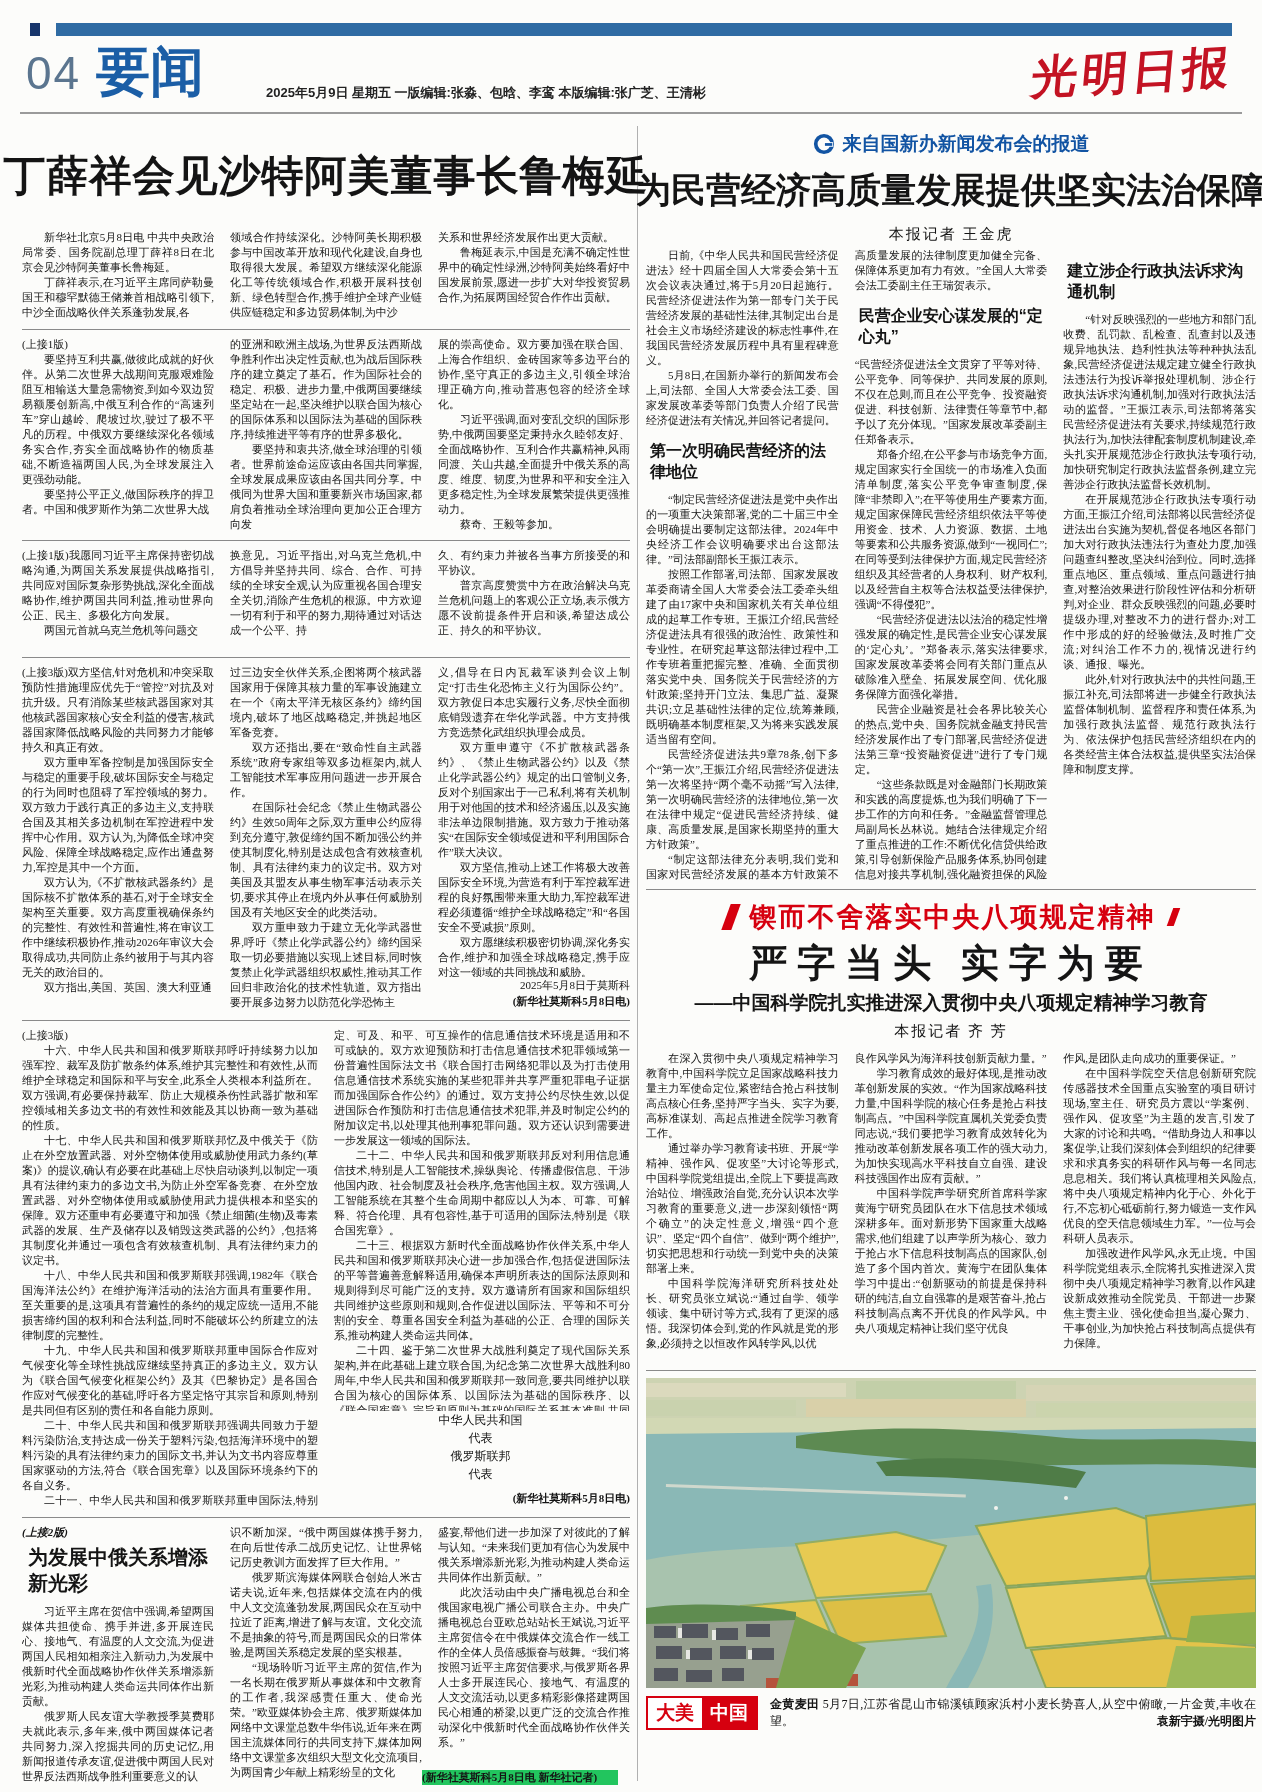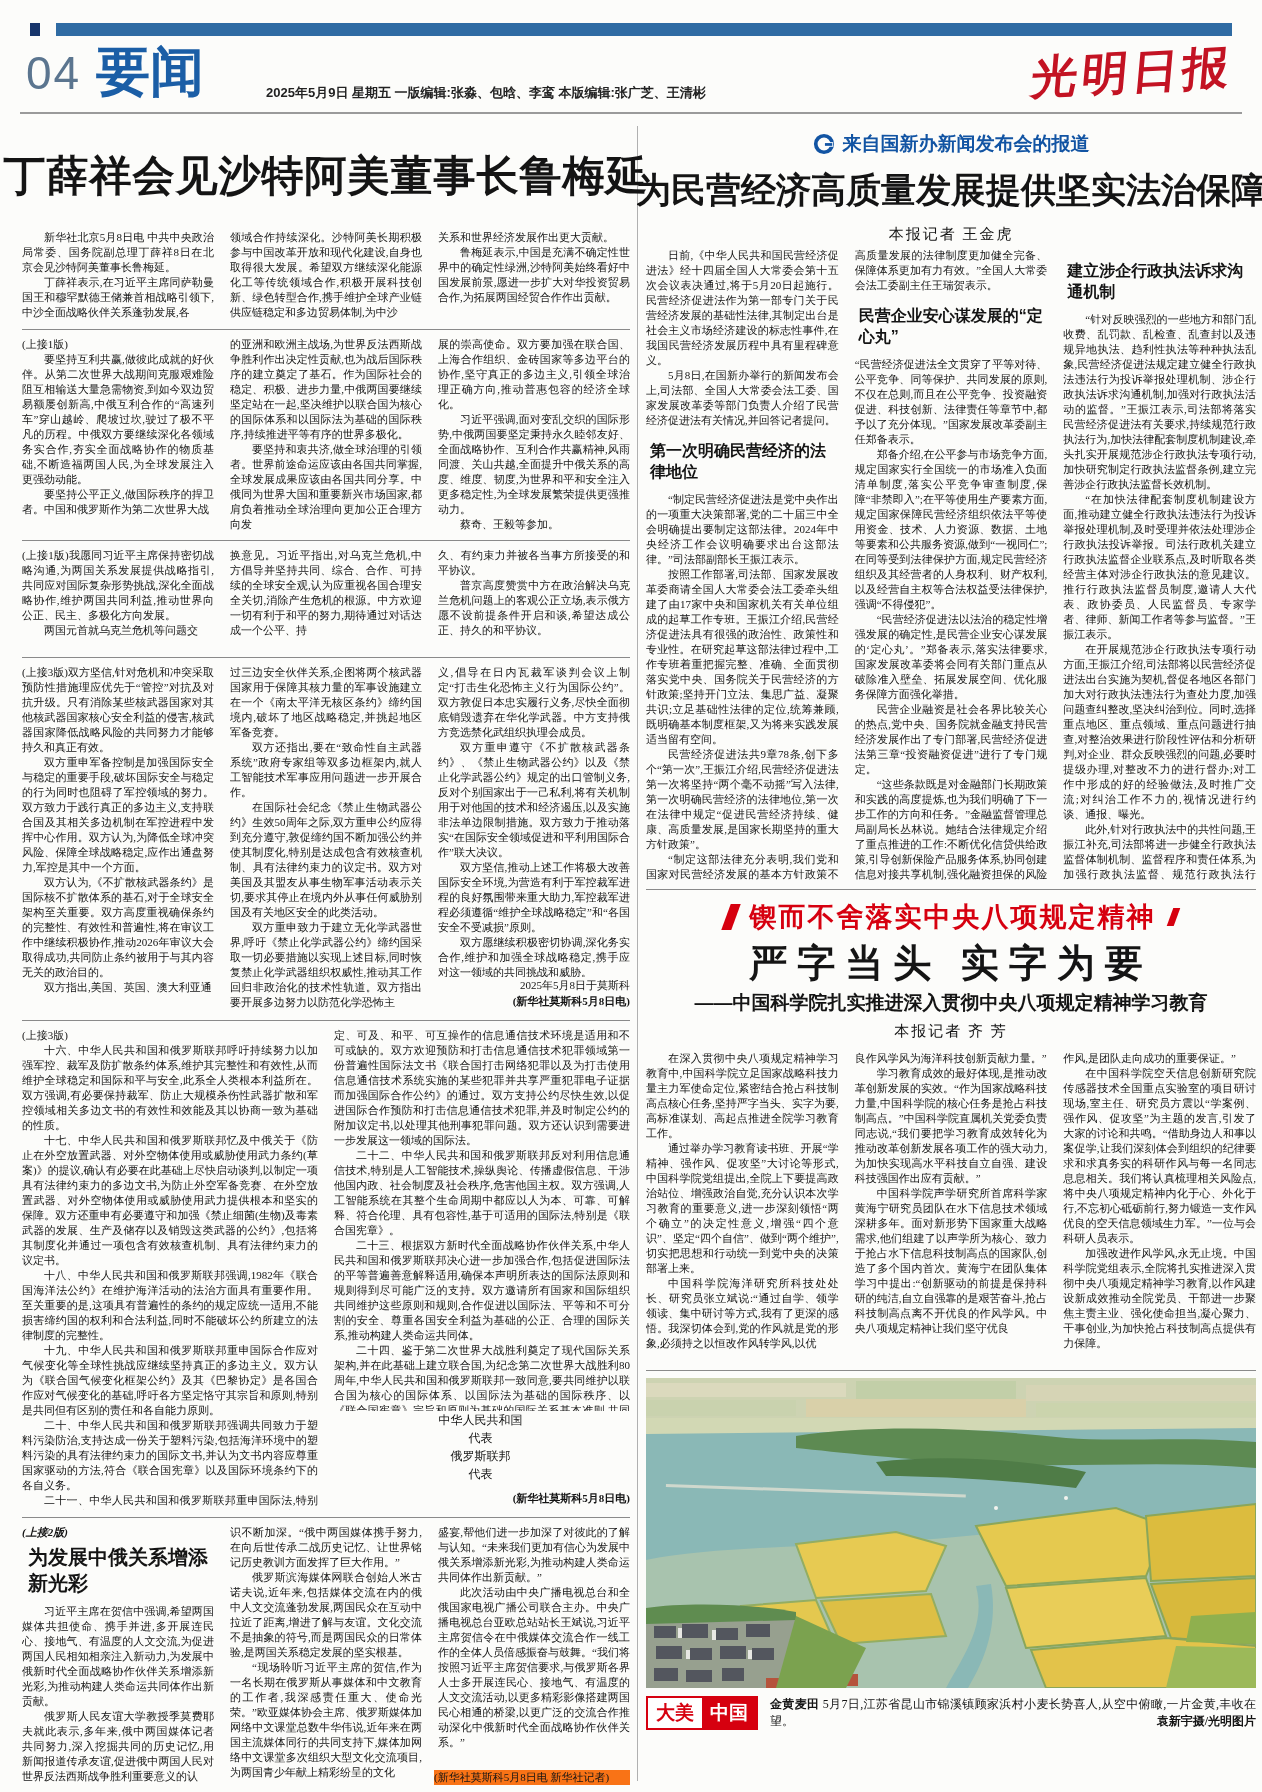--- a/index.html
+++ b/index.html
@@ -39,22 +39,22 @@
   .subhead{font-family:"Liberation Sans","DejaVu Sans",sans-serif;font-weight:900;
       font-size:16px;line-height:21px;text-align:left;margin:12px 4px 10px 4px;text-indent:0;}
   .a4-foot{position:absolute;right:0;bottom:4px;width:196px;background:#fcfcfa;text-align:right;
       font-size:11px;line-height:16px;}
   .a4-foot .bold{font-weight:700;}
   .sig-block{position:absolute;left:309px;bottom:4px;width:299px;background:#fcfcfa;font-size:12px;}
   .sig-row{display:flex;justify-content:space-around;margin-bottom:8px;text-align:center;line-height:18px;flex-direction:column;}
   .sig-credit{text-align:right;font-weight:700;font-size:11px;}
   .a6-title{font-family:"Liberation Sans","DejaVu Sans",sans-serif;font-weight:900;font-size:20px;
       line-height:26px;margin:4px 0 8px 6px;text-align:left;}
-  .a6-credit{position:absolute;left:412px;bottom:2px;width:196px;background:#f97316;
-      font-weight:400;font-size:11px;line-height:15px;}
+  .a6-credit{position:absolute;left:400px;bottom:2px;width:196px;background:#22c55e;
+      font-weight:700;font-size:11px;line-height:15px;}
   
   .badge-row{height:32px;display:flex;align-items:center;justify-content:center;gap:8px;margin-top:6px;}
   .badge-g{width:22px;height:22px;flex:0 0 22px;}
   .badge-text{font-family:"Liberation Sans","DejaVu Sans",sans-serif;font-weight:900;
       font-size:19px;color:#1254a3;}
   .banner{height:40px;display:flex;align-items:center;justify-content:center;gap:14px;margin-top:4px;}
   .banner .slash{width:10px;height:26px;background:#d6000f;transform:skewX(-20deg);}
   .banner .slash.small{height:18px;width:7px;}
   .banner-text{color:#d6000f;font-family:"Liberation Sans","DejaVu Sans",sans-serif;
       font-weight:900;font-size:27px;letter-spacing:2px;}
@@ -256,21 +256,20 @@
             <p>郑备介绍,在公平参与市场竞争方面,规定国家实行全国统一的市场准入负面清单制度,落实公平竞争审查制度,保障“非禁即入”;在平等使用生产要素方面,规定国家保障民营经济组织依法平等使用资金、技术、人力资源、数据、土地等要素和公共服务资源,做到“一视同仁”;在同等受到法律保护方面,规定民营经济组织及其经营者的人身权利、财产权利,以及经营自主权等合法权益受法律保护,强调“不得侵犯”。</p>
             <p>“民营经济促进法以法治的稳定性增强发展的确定性,是民营企业安心谋发展的‘定心丸’。”郑备表示,落实法律要求,国家发展改革委将会同有关部门重点从破除准入壁垒、拓展发展空间、优化服务保障方面强化举措。</p>
             <p>民营企业融资是社会各界比较关心的热点,党中央、国务院就金融支持民营经济发展作出了专门部署,民营经济促进法第三章“投资融资促进”进行了专门规定。</p>
             <p>“这些条款既是对金融部门长期政策和实践的高度提炼,也为我们明确了下一步工作的方向和任务。”金融监督管理总局副局长丛林说。她结合法律规定介绍了重点推进的工作:不断优化信贷供给政策,引导创新保险产品服务体系,协同创建信息对接共享机制,强化融资担保的风险分担功能。</p>
           </div>
       </div>
       <div class="col">
         <div class="subhead">建立涉企行政执法诉求沟通机制</div>
         <div>
             <p>“针对反映强烈的一些地方和部门乱收费、乱罚款、乱检查、乱查封以及违规异地执法、趋利性执法等种种执法乱象,民营经济促进法规定建立健全行政执法违法行为投诉举报处理机制、涉企行政执法诉求沟通机制,加强对行政执法活动的监督。”王振江表示,司法部将落实民营经济促进法有关要求,持续规范行政执法行为,加快法律配套制度机制建设,牵头扎实开展规范涉企行政执法专项行动,加快研究制定行政执法监督条例,建立完善涉企行政执法监督长效机制。</p>
-            <p>“在加快法律配套制度机制建设方面,推动建立健全行政执法违法行为投诉举报处理机制,及时受理并依法处理涉企行政执法投诉举报。司法行政机关建立行政执法监督企业联系点,及时听取各类经营主体对涉企行政执法的意见建议。推行行政执法监督员制度,邀请人大代表、政协委员、人民监督员、专家学者、律师、新闻工作者等参与监督。”王振江表示。</p>
             <p>在开展规范涉企行政执法专项行动方面,王振江介绍,司法部将以民营经济促进法出台实施为契机,督促各地区各部门加大对行政执法违法行为查处力度,加强问题查纠整改,坚决纠治到位。同时,选择重点地区、重点领域、重点问题进行抽查,对整治效果进行阶段性评估和分析研判,对企业、群众反映强烈的问题,必要时提级办理,对整改不力的进行督办;对工作中形成的好的经验做法,及时推广交流;对纠治工作不力的,视情况进行约谈、通报、曝光。</p>
             <p>此外,针对行政执法中的共性问题,王振江补充,司法部将进一步健全行政执法监督体制机制、监督程序和责任体系,为加强行政执法监督、规范行政执法行为、依法保护包括民营经济组织在内的各类经营主体合法权益,提供坚实法治保障和制度支撑。</p>
           </div>
       </div>
     </div>
     <div class="hrule"></div>
 
     <div class="banner">
       <span class="slash"></span>
       <span class="banner-text">锲而不舍落实中央八项规定精神</span>

